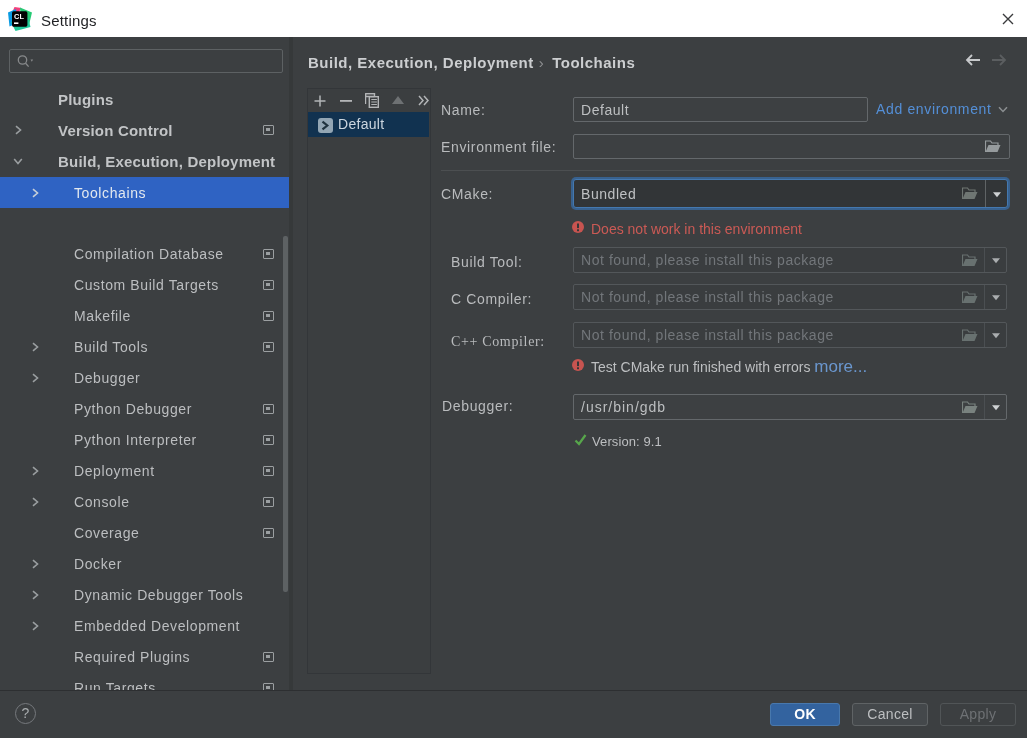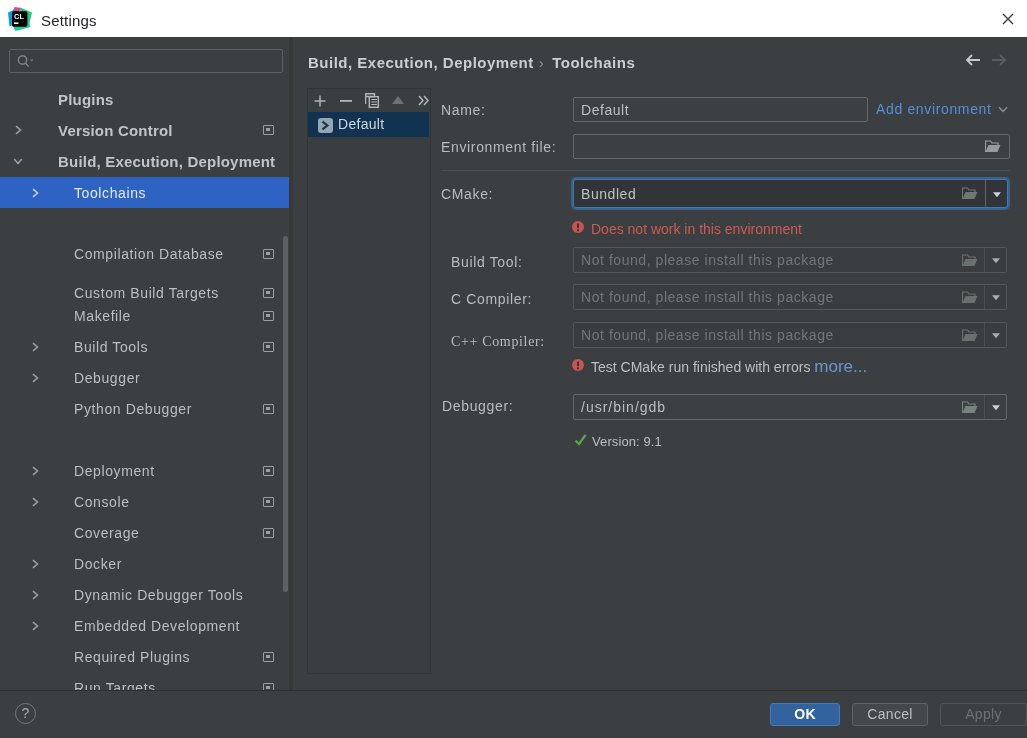--- a/index.html
+++ b/index.html
@@ -88,21 +88,21 @@
   <div class="row sel" style="top:140px">
     <svg class="chev" style="left:31px" width="8" height="10" viewBox="0 0 8 10">
         <path d="M2,1.2 L6.5,5 L2,8.8" stroke="#c6cfd8" stroke-width="1.6" fill="none"></path>
       </svg>
     <span class="txt" style="left:46px">Toolchains</span>
   </div>
   <div class="row" style="top:201px">
       <span class="txt" style="left:46px">Compilation Database</span>
       <span class="ric"></span>
     </div>
-  <div class="row" style="top:240px">
+  <div class="row" style="top:232px">
       <span class="txt" style="left:46px">Custom Build Targets</span>
       <span class="ric"></span>
     </div>
   <div class="row" style="top:263px">
       <span class="txt" style="left:46px">Makefile</span>
       <span class="ric"></span>
     </div>
   <div class="row" style="top:294px">
     <svg class="chev" style="left:31px" width="8" height="10" viewBox="0 0 8 10">
         <path d="M2,1.2 L6.5,5 L2,8.8" stroke="#9a9ea0" stroke-width="1.6" fill="none"></path>
@@ -111,20 +111,24 @@
       <span class="ric"></span>
   </div>
   <div class="row" style="top:325px">
     <svg class="chev" style="left:31px" width="8" height="10" viewBox="0 0 8 10">
         <path d="M2,1.2 L6.5,5 L2,8.8" stroke="#9a9ea0" stroke-width="1.6" fill="none"></path>
       </svg>
     <span class="txt" style="left:46px">Debugger</span>
   </div>
   <div class="row" style="top:356px">
       <span class="txt" style="left:46px">Python Debugger</span>
+      <span class="ric"></span>
+    </div>
+  <div class="row" style="top:387px">
+      <span class="txt" style="left:46px">Python Interpreter</span>
       <span class="ric"></span>
     </div>
   <div class="row" style="top:418px">
     <svg class="chev" style="left:31px" width="8" height="10" viewBox="0 0 8 10">
         <path d="M2,1.2 L6.5,5 L2,8.8" stroke="#9a9ea0" stroke-width="1.6" fill="none"></path>
       </svg>
     <span class="txt" style="left:46px">Deployment</span>
       <span class="ric"></span>
   </div>
   <div class="row" style="top:449px">
@@ -301,13 +305,13 @@
   <svg class="abs" style="left:283px; top:396px;" width="13" height="13" viewBox="0 0 13 13">
     <path d="M1.5,7.5 L5,11 L11.5,2" stroke="#57a64b" stroke-width="2.2" fill="none"></path>
   </svg>
   <div class="note" style="left:301px; top:397px; color:#bdbfc1; font-size:13px; letter-spacing:0.1px;">Version: 9.1</div>
 </div>
 
 <div class="botline"></div>
 <div class="abs" style="left:15px; top:703px; width:21px; height:21px; border:1px solid #76797d; border-radius:50%; text-align:center; line-height:19px; font-size:14px; color:#a9adaf;">?</div>
 <div class="btn" style="left:770px; width:70px; background:#33639f; border:1px solid #4878ad; color:#ffffff; font-weight:bold;">OK</div>
 <div class="btn" style="left:852px; width:76px; background:#44484b; border:1px solid #5f6365; color:#bdbfc1;">Cancel</div>
-<div class="btn" style="left:940px; width:87px; border:1px solid #515557; color:#6e7174;">Apply</div>
+<div class="btn" style="left:940px; width:76px; border:1px solid #515557; color:#6e7174;">Apply</div>
 
 </body></html>

